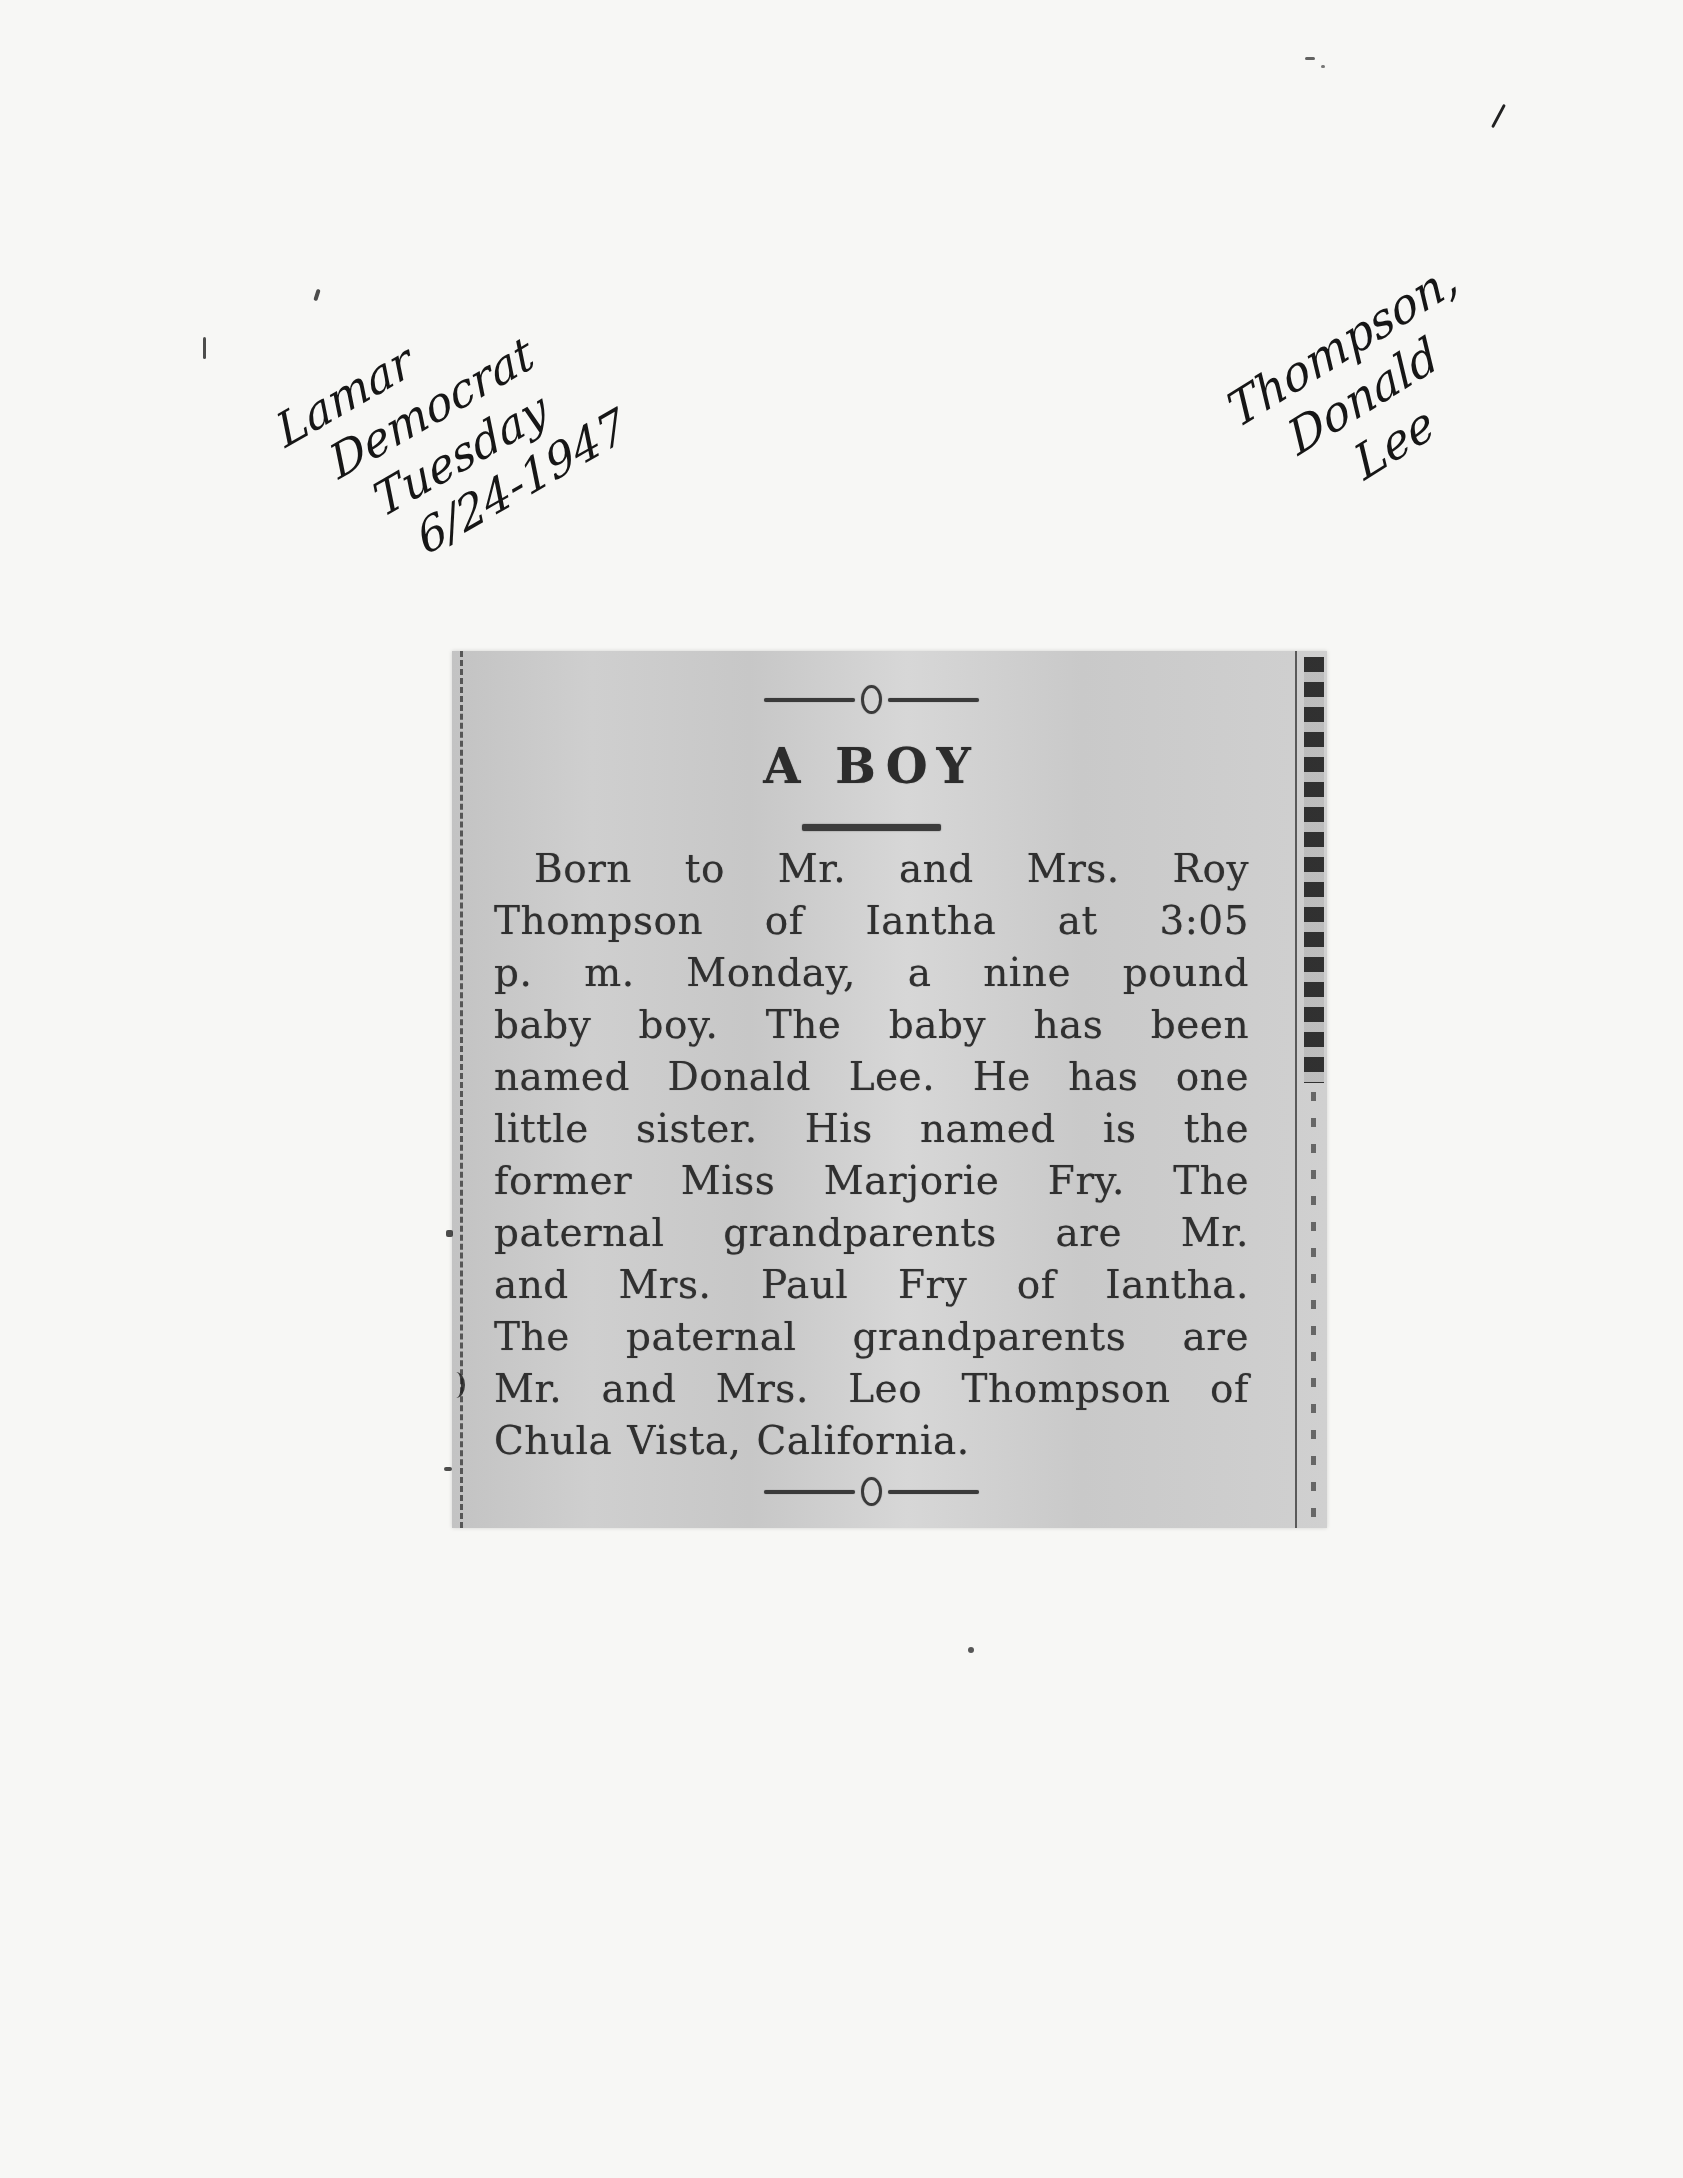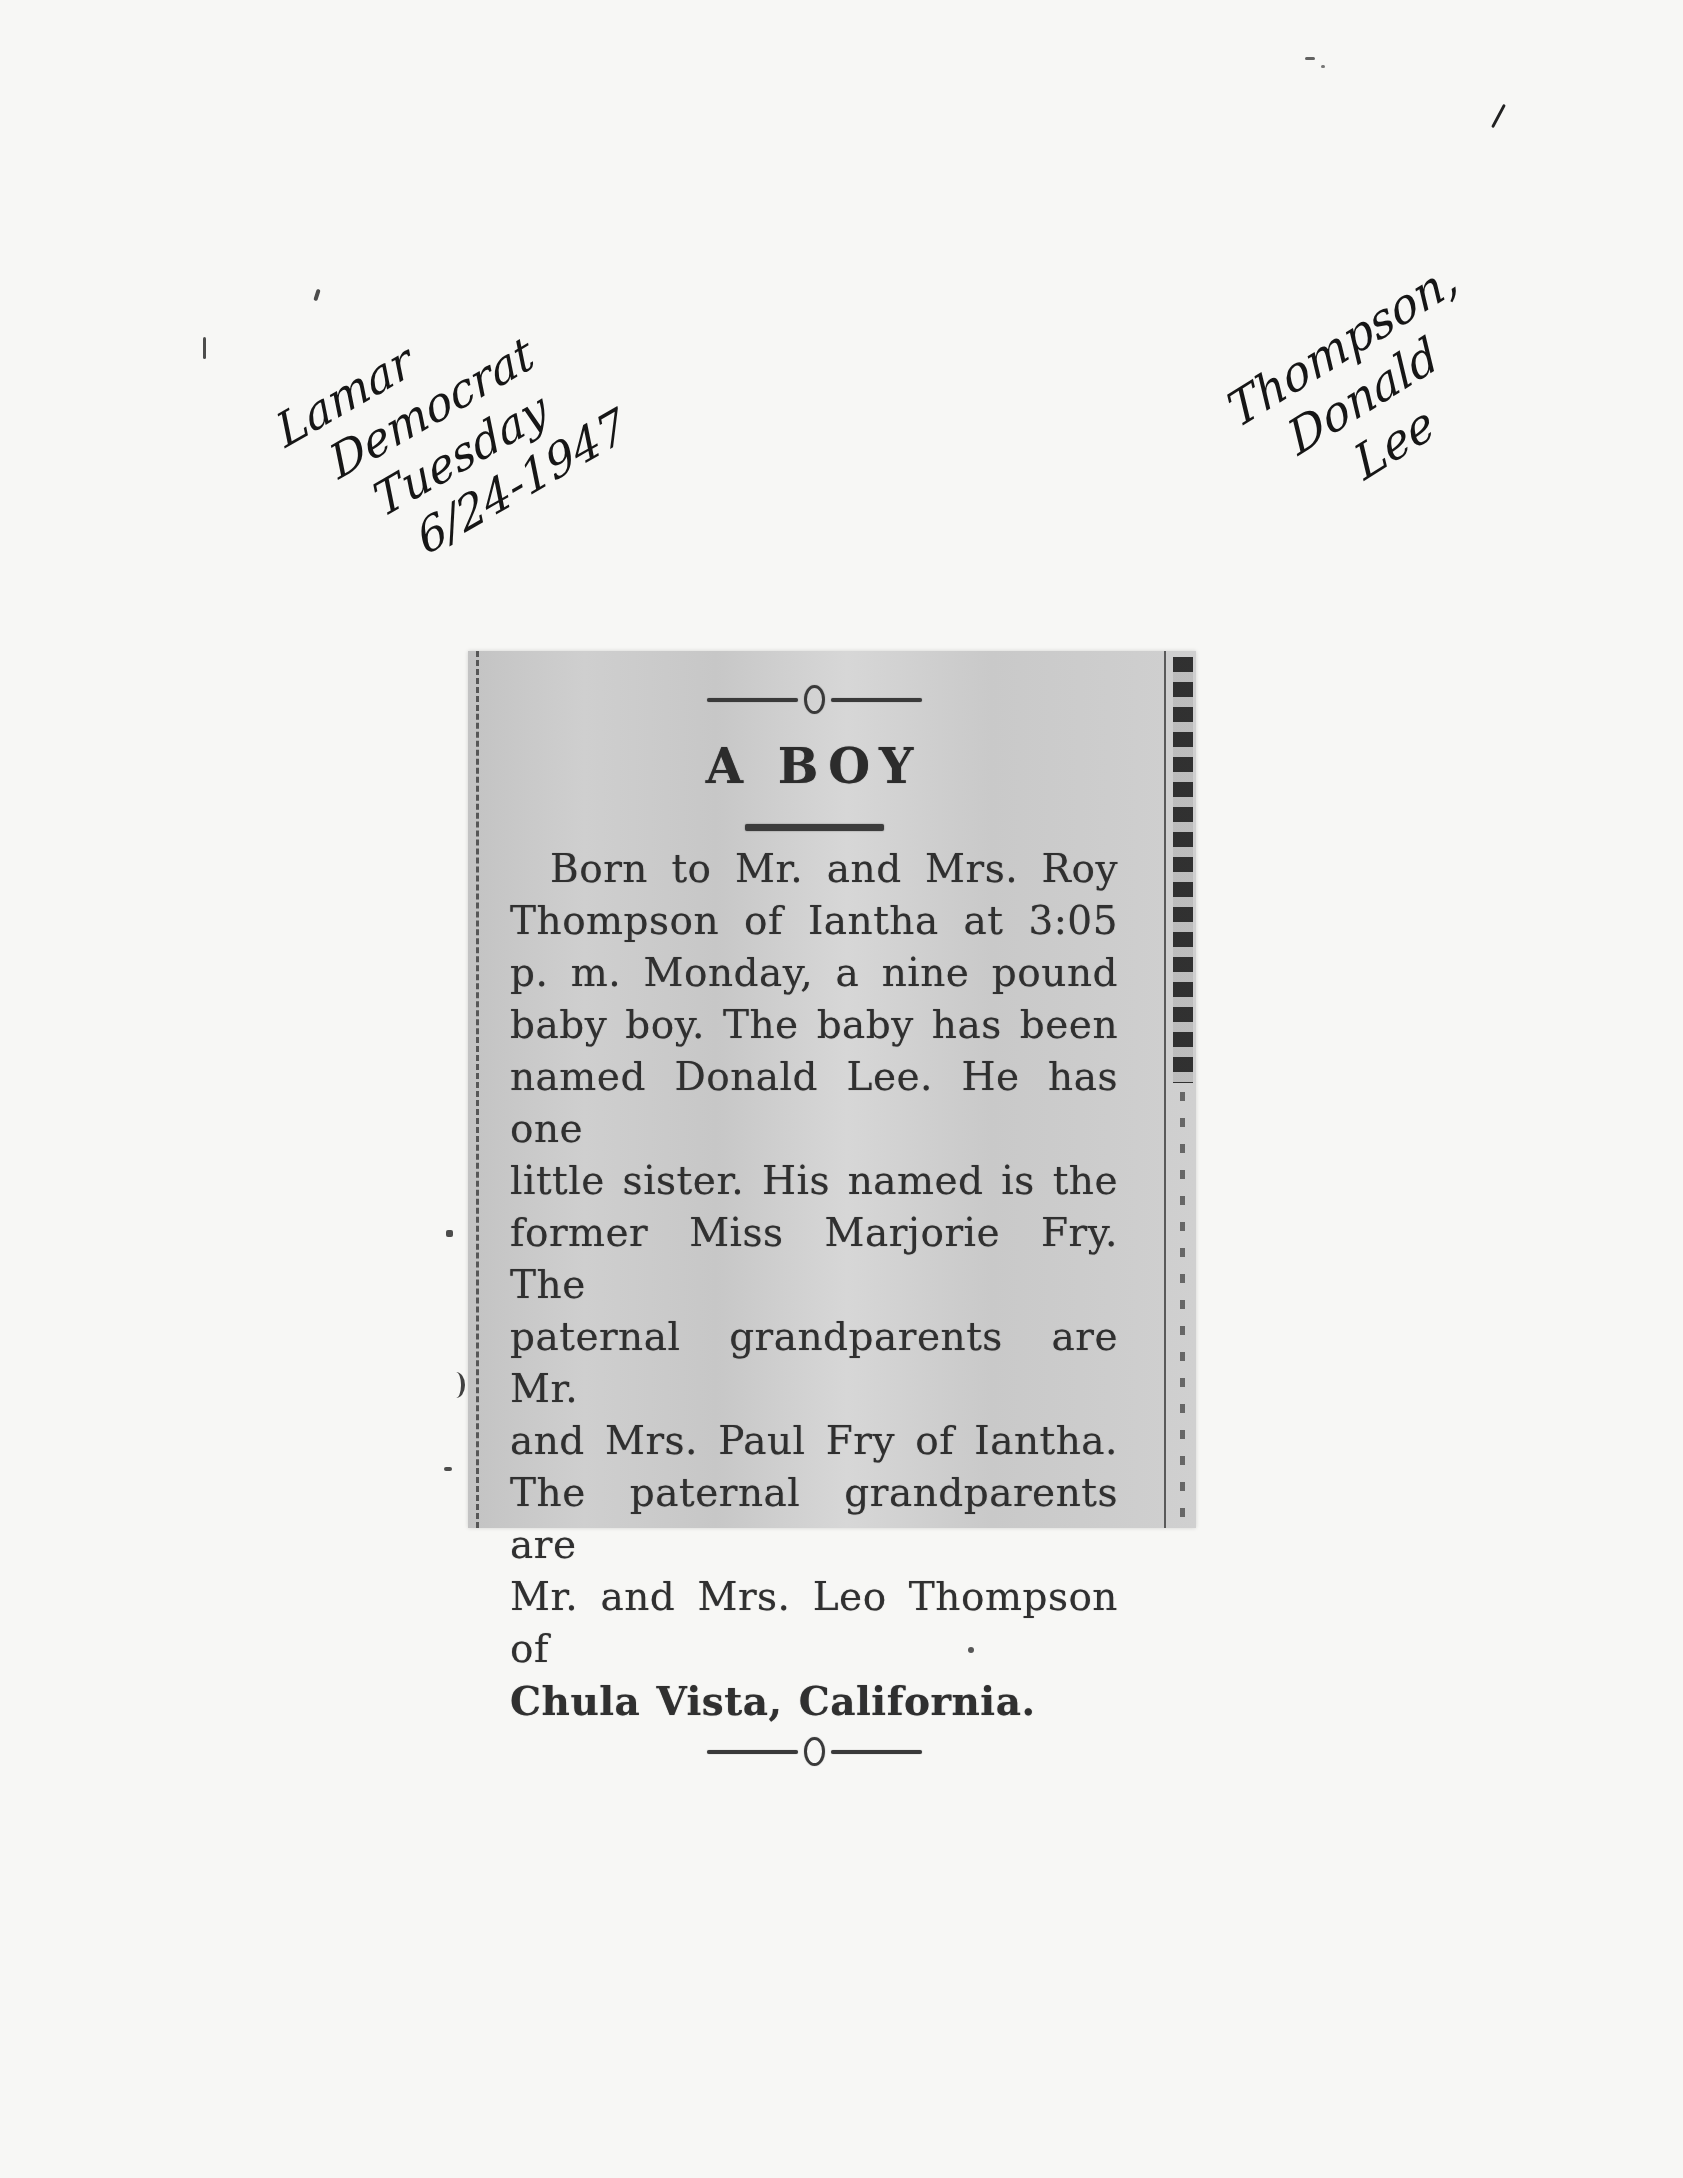--- a/index.html
+++ b/index.html
@@ -35,25 +35,26 @@
     left:1220px;top:388px;
     font-size:47px;
     transform:rotate(-32deg) skewX(-8deg);
   }
   .hw-right .l2{margin-left:44px;}
   .hw-right .l3{margin-left:95px;}
 
   
   .clipping{
     position:absolute;
-    left:468px;top:651px;
-    width:728px;height:877px;
+    left:452px;top:651px;
+    width:866px;height:877px;
     background:linear-gradient(90deg,#c3c3c3 0%,#cfcfcf 16%,#c7c7c7 34%,#d7d7d7 52%,#c9c9c9 72%,#d0d0d0 100%);
     box-shadow:0 0 4px rgba(0,0,0,0.15);
     color:#2e2e2e;
+    padding-left:9px;
   }
   .left-rule{
     position:absolute;left:8px;top:0;bottom:0;width:0;
     border-left:3px dashed rgba(45,45,45,0.72);
   }
   .right-rule{
     position:absolute;right:30px;top:0;bottom:0;width:0;
     border-left:2px solid rgba(60,60,60,0.8);
   }
   .right-strip{position:absolute;right:0;top:0;bottom:0;width:28px;}
@@ -104,21 +105,21 @@
     line-height:52px;
     text-align:justify;
     text-align-last:justify;
     letter-spacing:0.5px;
     word-spacing:2px;
     white-space:normal;
     color:#303030;
     text-shadow:0 0 1px rgba(0,0,0,.45);
   }
   .body-text .line.indent{text-indent:40px;}
-  .body-text .line.last{text-align:center;text-align-last:left;font-weight:bold;}
+  .body-text .line.last{text-align:center;text-align-last:left;}
 
   
   .artifact{position:absolute;background:#222;}
   .art-slash{left:1497px;top:103px;width:3px;height:26px;transform:rotate(28deg);border-radius:2px;}
   .art-dot1{left:1305px;top:57px;width:10px;height:3px;border-radius:2px;opacity:.7;}
   .art-dot2{left:1321px;top:65px;width:4px;height:3px;border-radius:2px;opacity:.6;}
   .art-tick{left:203px;top:337px;width:3px;height:22px;border-radius:2px;opacity:.8;}
   .art-apos{left:315px;top:289px;width:4px;height:12px;transform:rotate(18deg);border-radius:2px;opacity:.8;}
   .art-dot3{left:968px;top:1647px;width:6px;height:6px;border-radius:50%;opacity:.75;}
   .art-spot1{left:446px;top:1230px;width:7px;height:7px;border-radius:2px;opacity:.8;}

